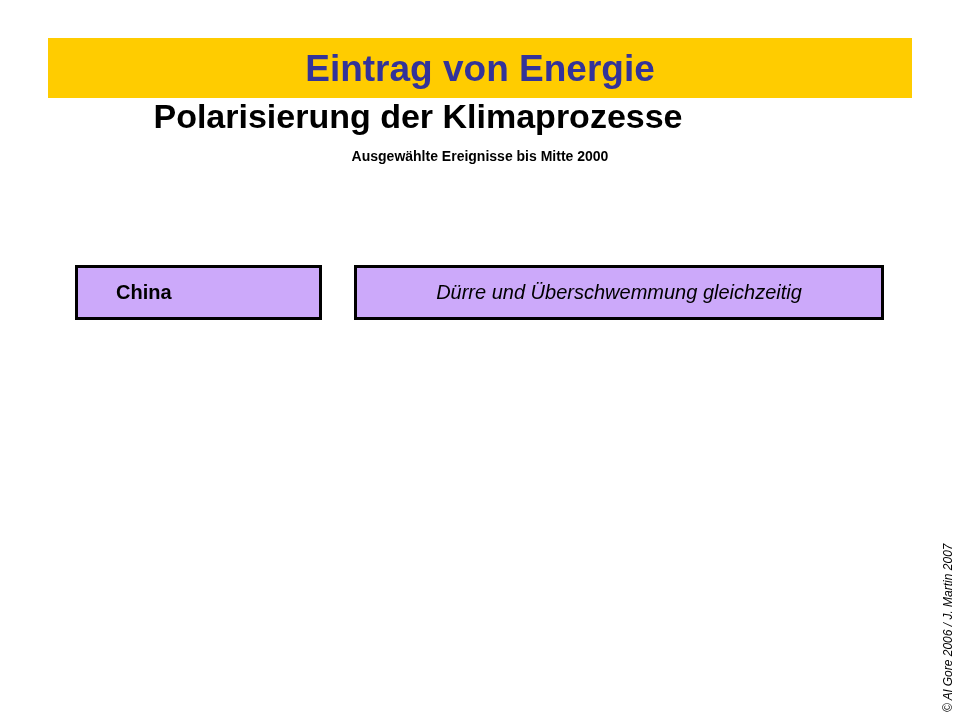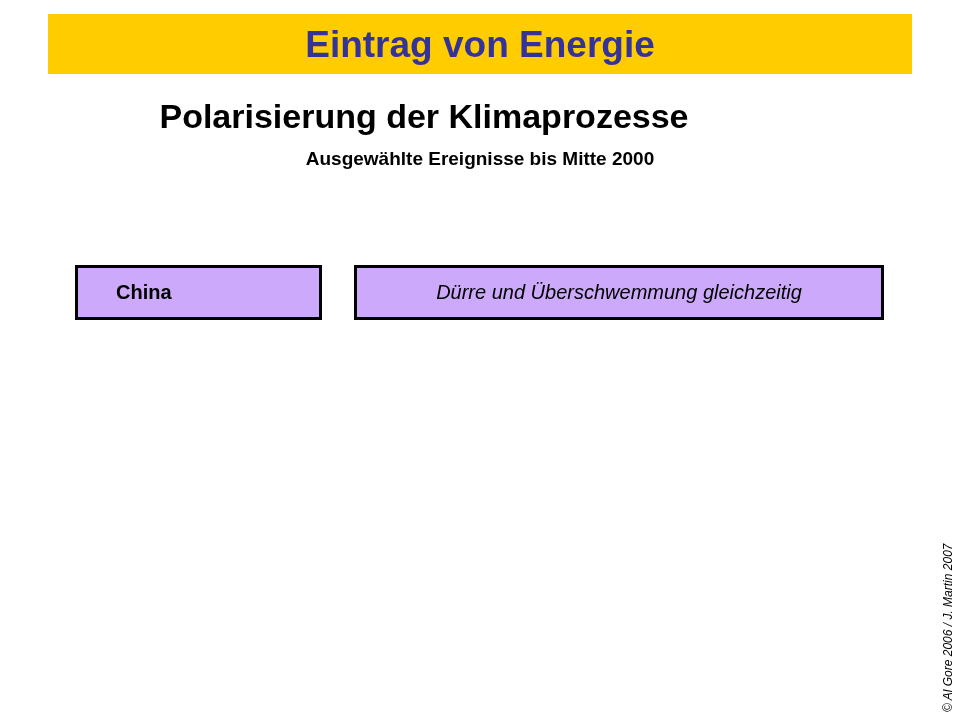--- a/index.html
+++ b/index.html
@@ -23,60 +23,60 @@
     top: 0;
     width: 960px;
     height: 720px;
     background: #ffffff;
   }
 
   
   .title-banner {
     position: absolute;
     left: 48px;
-    top: 14px;
+    top: 38px;
     width: 864px;
     height: 60px;
     background: #ffcc00;
     display: flex;
     align-items: center;
     justify-content: center;
   }
   .title-banner-text {
     font-family: "Liberation Sans", sans-serif;
     font-size: 37px;
     font-weight: bold;
     color: #333399;
     letter-spacing: 0px;
     line-height: 1;
     white-space: nowrap;
   }
 
   
   .subtitle {
     position: absolute;
-    left: 16px;
+    left: 10px;
     top: 99px;
     width: 816px;
     text-align: center;
     font-family: "Liberation Sans", sans-serif;
     font-size: 34px;
     font-weight: bold;
     color: #000000;
     line-height: 1.05;
     white-space: nowrap;
   }
   .subsubtitle {
     position: absolute;
     left: 0;
     top: 149px;
     width: 960px;
     text-align: center;
     font-family: "Liberation Sans", sans-serif;
-    font-size: 19px;
+    font-size: 14px;
     font-weight: bold;
     color: #000000;
     line-height: 1.05;
     white-space: nowrap;
   }
 
   
   .event-row {
     position: absolute;
     left: 0;

